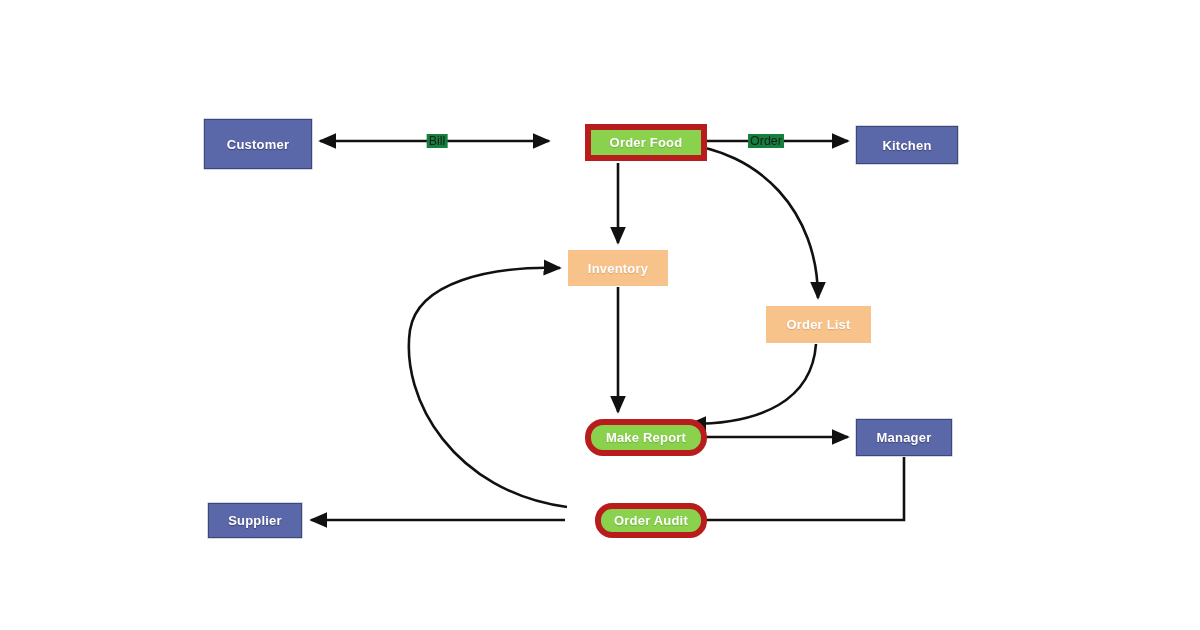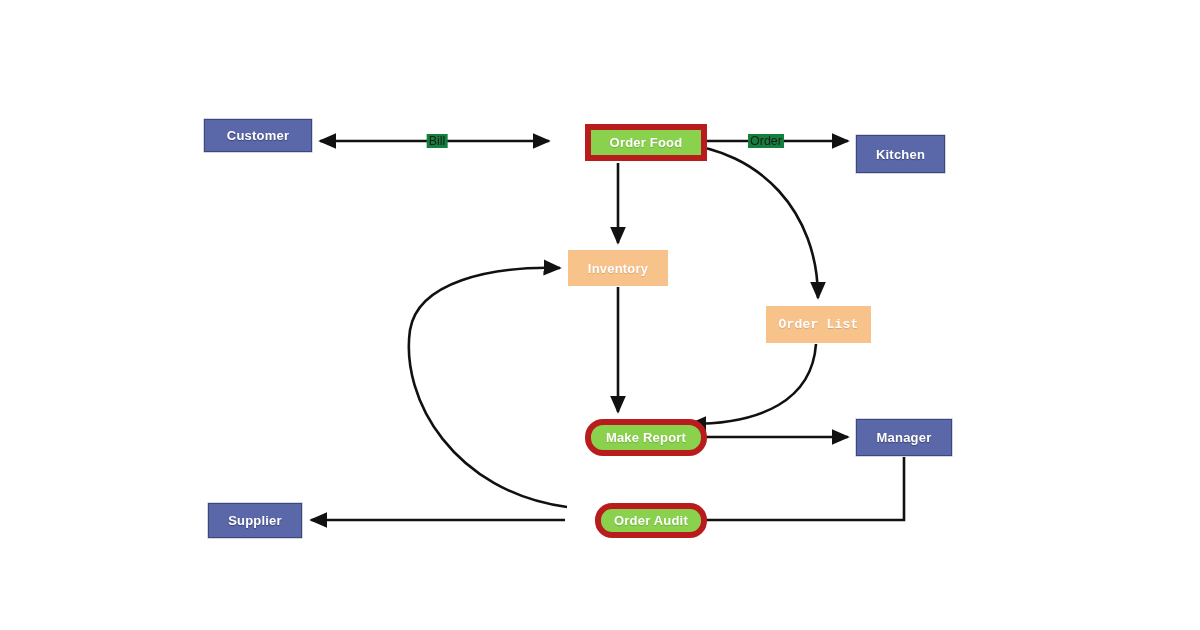--- a/index.html
+++ b/index.html
@@ -103,37 +103,37 @@
       <line x1="681" y1="437" x2="848" y2="437" marker-end="url(#arrow-end)"></line>
 
       <path d="M 904 457 L 904 520 L 688 520" marker-end="url(#arrow-end)"></path>
 
       <line x1="565" y1="520" x2="311" y2="520" marker-end="url(#arrow-end)"></line>
 
       <path d="M 567 507 C 455 492, 400 400, 410 330 C 418 282, 490 266, 560 268" marker-end="url(#arrow-end)"></path>
     </g>
   </svg>
 
-  <div class="node entity" style="left:204px; top:119px; width:108px; height:33px;">
+  <div class="node entity" style="left:204px; top:119px; width:108px; height:50px;">
     <span>Customer</span>
   </div>
 
   <div class="node process" style="left:557px; top:124px; width:122px; height:37px;">
     <span>Order Food</span>
   </div>
 
-  <div class="node entity" style="left:856px; top:135px; width:89px; height:38px;">
+  <div class="node entity" style="left:856px; top:126px; width:102px; height:38px;">
     <span>Kitchen</span>
   </div>
 
   <div class="node store" style="left:568px; top:250px; width:100px; height:36px;">
     <span>Inventory</span>
   </div>
 
-  <div class="node store" style="left:766px; top:306px; width:105px; height:37px;font-family:Liberation Mono, monospace;">
+  <div class="node store" style="left:766px; top:306px; width:105px; height:37px;">
     <span>Order List</span>
   </div>
 
   <div class="node process" style="left:557px; top:419px; width:122px; height:37px;border-radius:18px;">
     <span>Make Report</span>
   </div>
 
   <div class="node entity" style="left:208px; top:503px; width:94px; height:35px;">
     <span>Supplier</span>
   </div>

